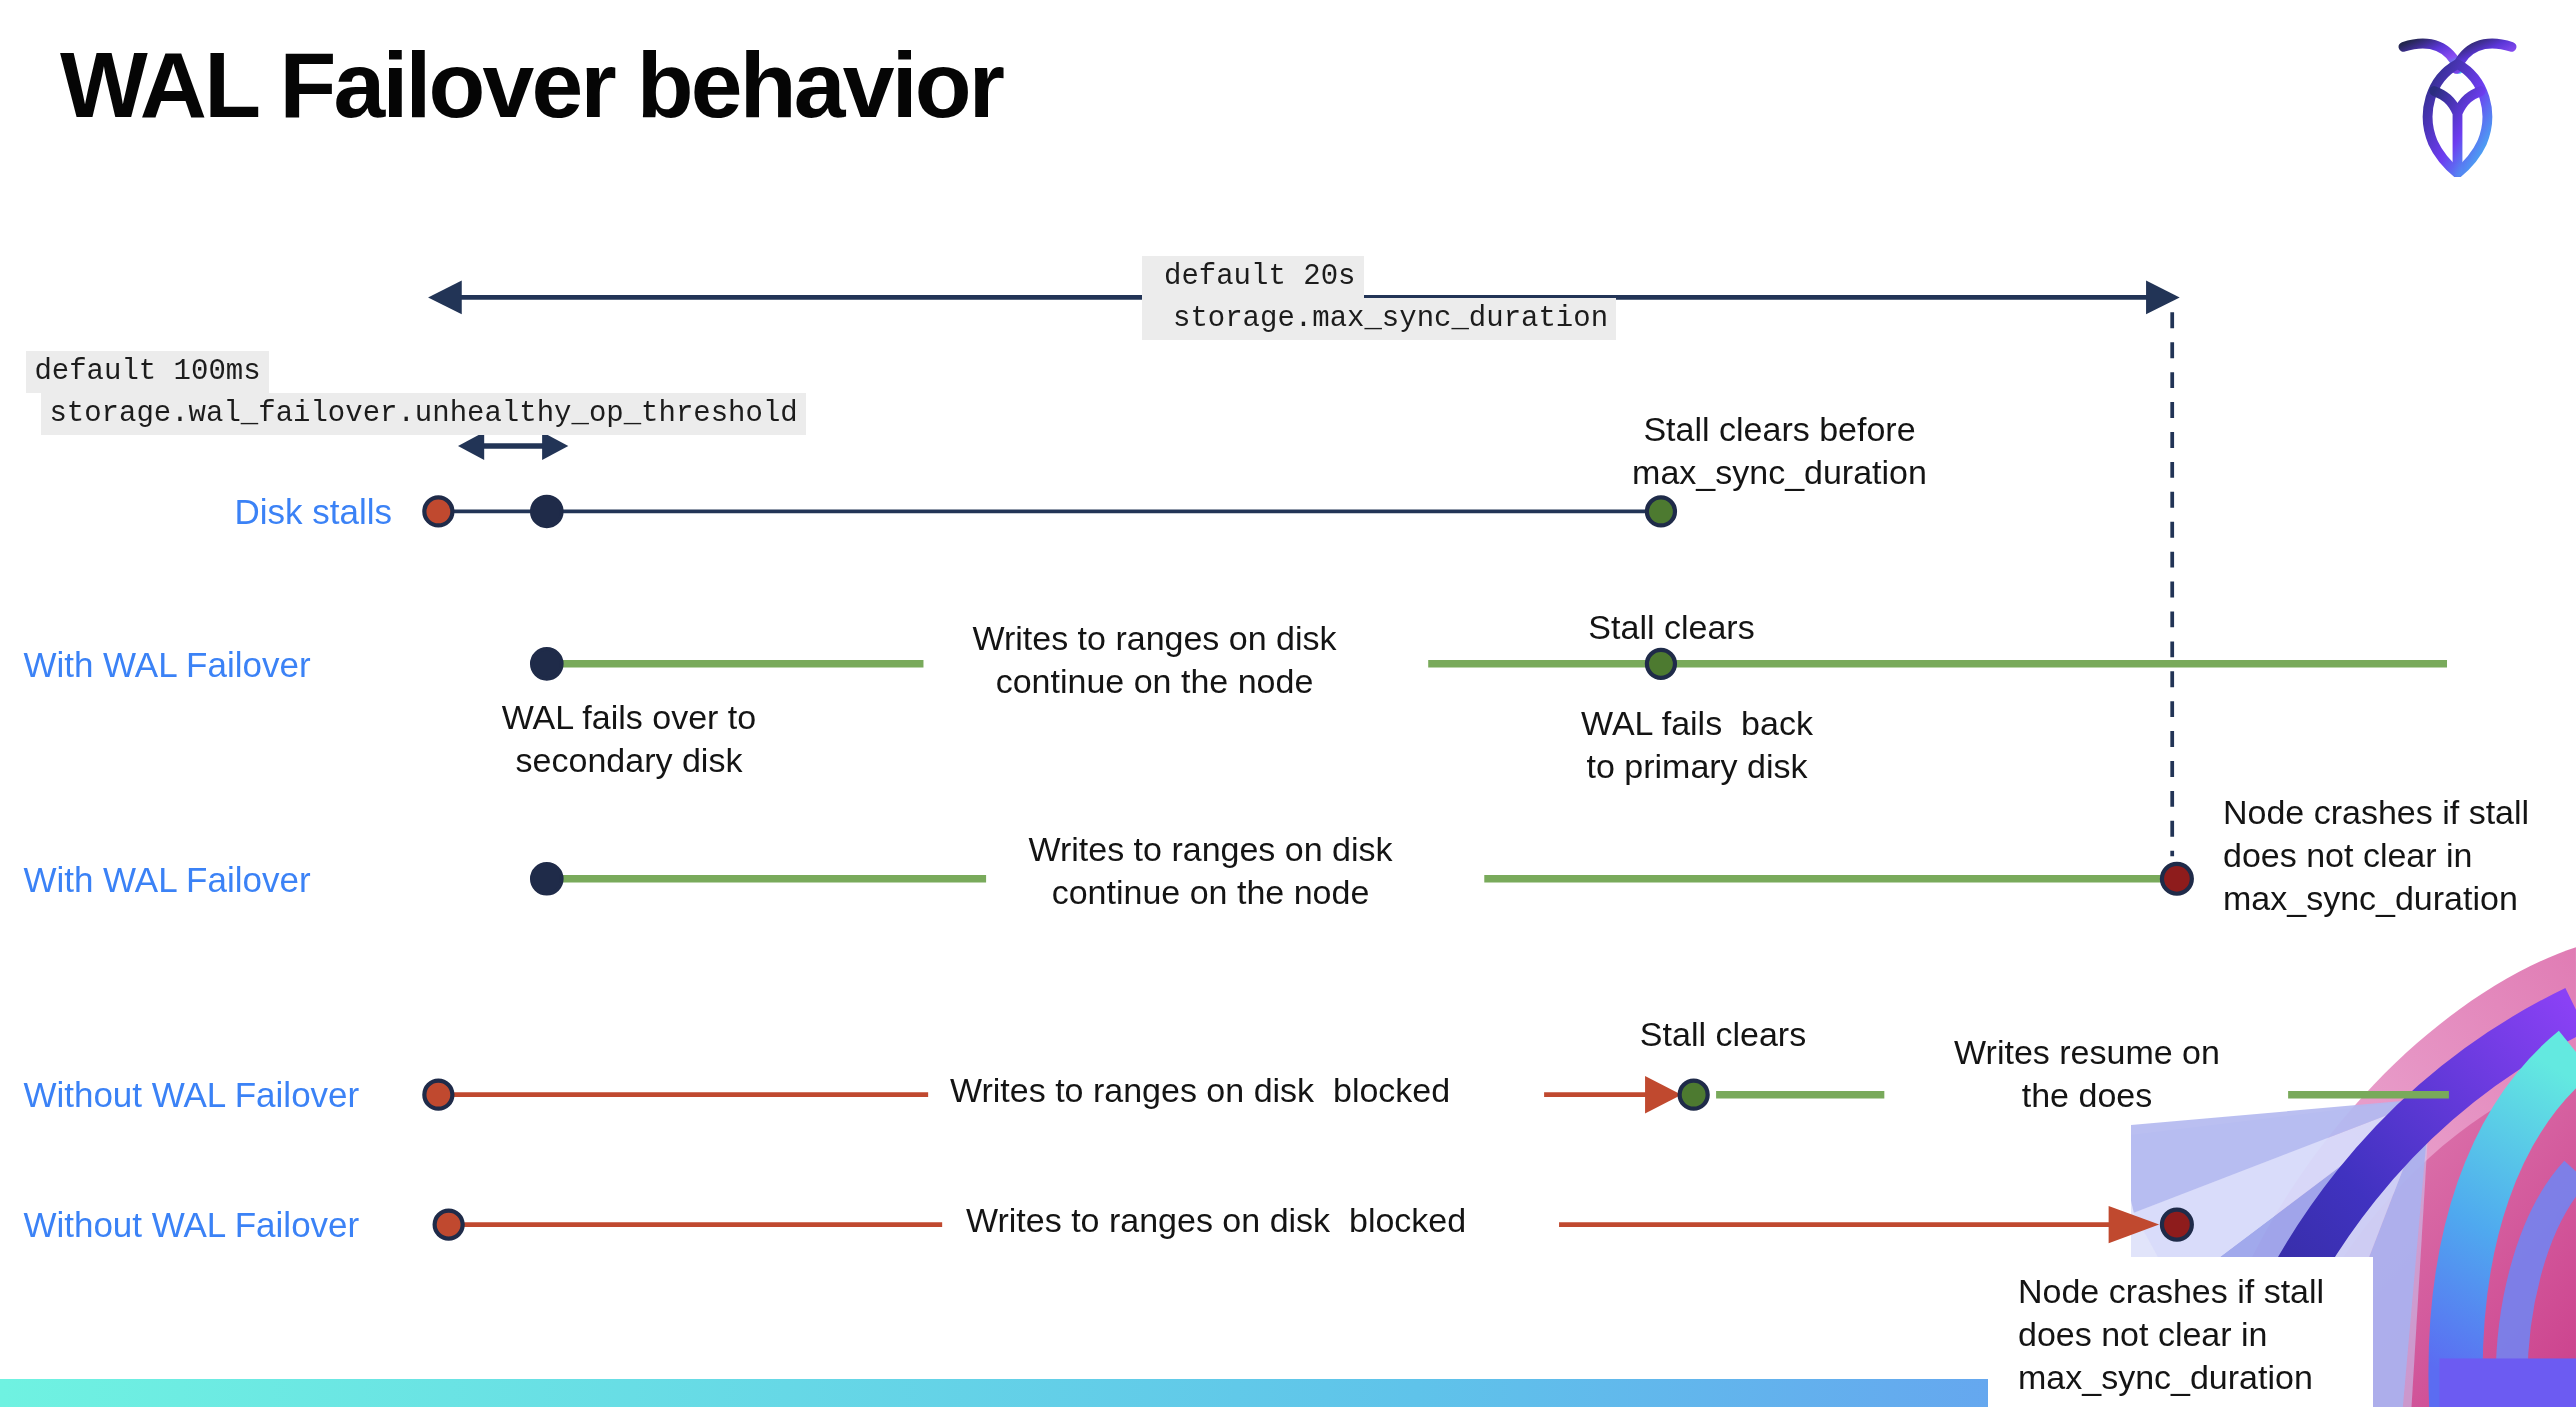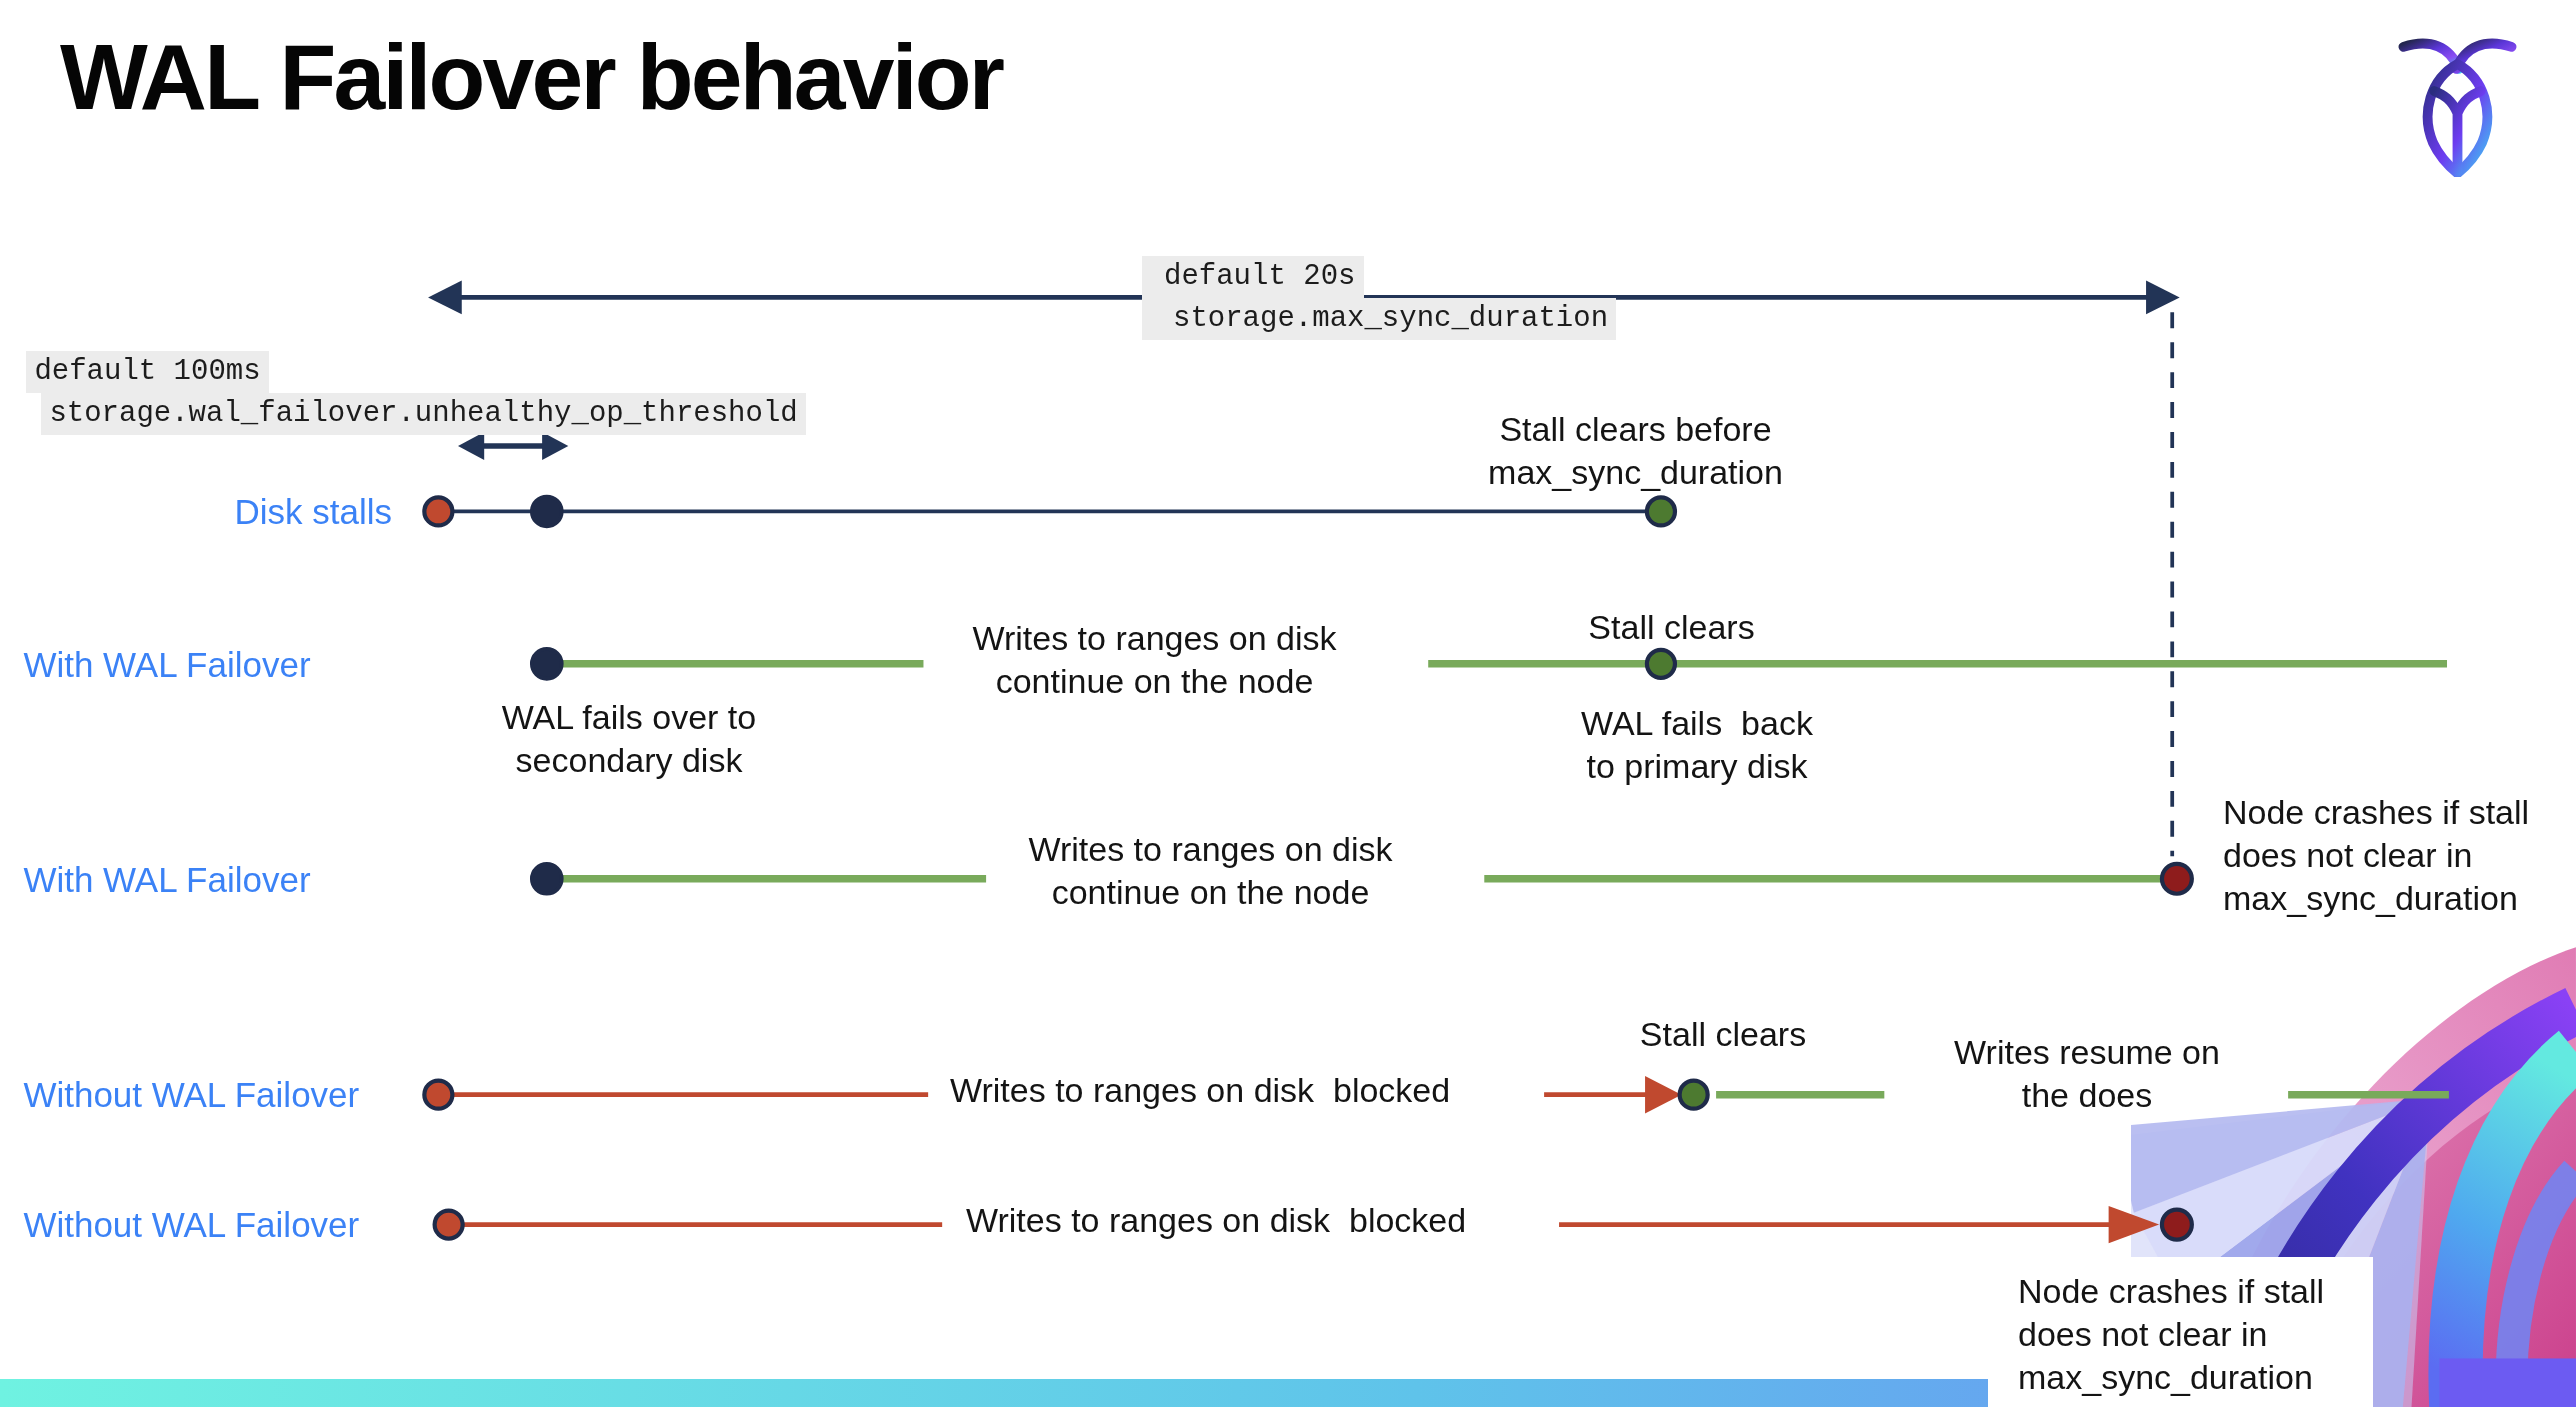--- a/index.html
+++ b/index.html
@@ -1,19 +1,19 @@
 <!DOCTYPE html>
 <html style="--text: #161616; --navy: #223456; --navy-dot: #1f2b49; --red: #c0492f; --dark-red: #8e1c1c; --green-line: #79aa5b; --green-dot: #4d7a30; --label-bg: #ececec; --bar-start: #6ff2e1; --bar-mid: #5fc3ea; --bar-end: #6b8bf4;font-size:15px"><head>
 <meta charset="utf-8">
 <style>
   html,body{margin:0;padding:0;background:#fff;}
   body{width:2576px;height:1408px;position:relative;overflow:hidden;
        font-family:"Liberation Sans",sans-serif;color:var(--text,#161616);}
   .abs{position:absolute;}
-  .title{left:60px;top:24px;font-size:93px;font-weight:700;letter-spacing:-2.8px;color:#050505;z-index:5;text-align:right;}
+  .title{left:60px;top:32px;font-size:93px;font-weight:700;letter-spacing:-2.8px;color:#050505;z-index:5;text-align:right;}
   .mono-label{font-family:"Liberation Mono","DejaVu Sans Mono",monospace;font-size:29px;line-height:42px;
               background:var(--label-bg);color:#1c1c1c;padding:0 8.4px;z-index:6;white-space:pre;}
   .row-label{font-size:35px;color:#3b82f6;z-index:5;}
   .note{font-size:34px;line-height:1.26;color:#141414;white-space:pre-wrap;z-index:5;}
   .center{text-align:center;}
   .right{text-align:right;}
   #lines-svg{left:0;top:0;z-index:3;}
   #artwork{left:2131px;top:921px;z-index:2;}
   #bottom-bar{left:0;top:1379px;width:2576px;height:29px;z-index:1;
      background:linear-gradient(90deg,var(--bar-start),var(--bar-mid) 55%,var(--bar-end));}
@@ -144,21 +144,21 @@
 <div class="abs mono-label" style="left:1142px;top:298px;padding-left:31px;">storage.max_sync_duration</div>
 <div class="abs mono-label" style="left:26px;top:351px;">default 100ms</div>
 <div class="abs mono-label" style="left:41px;top:393px;font-family:Liberation Mono, monospace;">storage.wal_failover.unhealthy_op_threshold</div>
 
 <div class="abs row-label right" style="left:140px;top:492px;width:252px;">Disk stalls</div>
 <div class="abs row-label" style="left:23.4px;top:645px;">With WAL Failover</div>
 <div class="abs row-label" style="left:23.4px;top:860px;">With WAL Failover</div>
 <div class="abs row-label" style="left:23.4px;top:1075px;">Without WAL Failover</div>
 <div class="abs row-label" style="left:23.4px;top:1205px;">Without WAL Failover</div>
 
-<div class="abs note center" style="left:1444px;top:408px;width:383px;">Stall clears before
+<div class="abs note center" style="left:1588px;top:408px;width:383px;">Stall clears before
 max_sync_duration</div>
 
 <div class="abs note center" style="left:935px;top:617px;width:439px;">Writes to ranges on disk
 continue on the node</div>
 <div class="abs note center" style="left:1522px;top:606px;width:299px;">Stall clears</div>
 <div class="abs note center" style="left:442px;top:696px;width:374px;">WAL fails over to
 secondary disk</div>
 <div class="abs note center" style="left:1510px;top:702px;width:374px;">WAL fails  back
 to primary disk</div>
 

